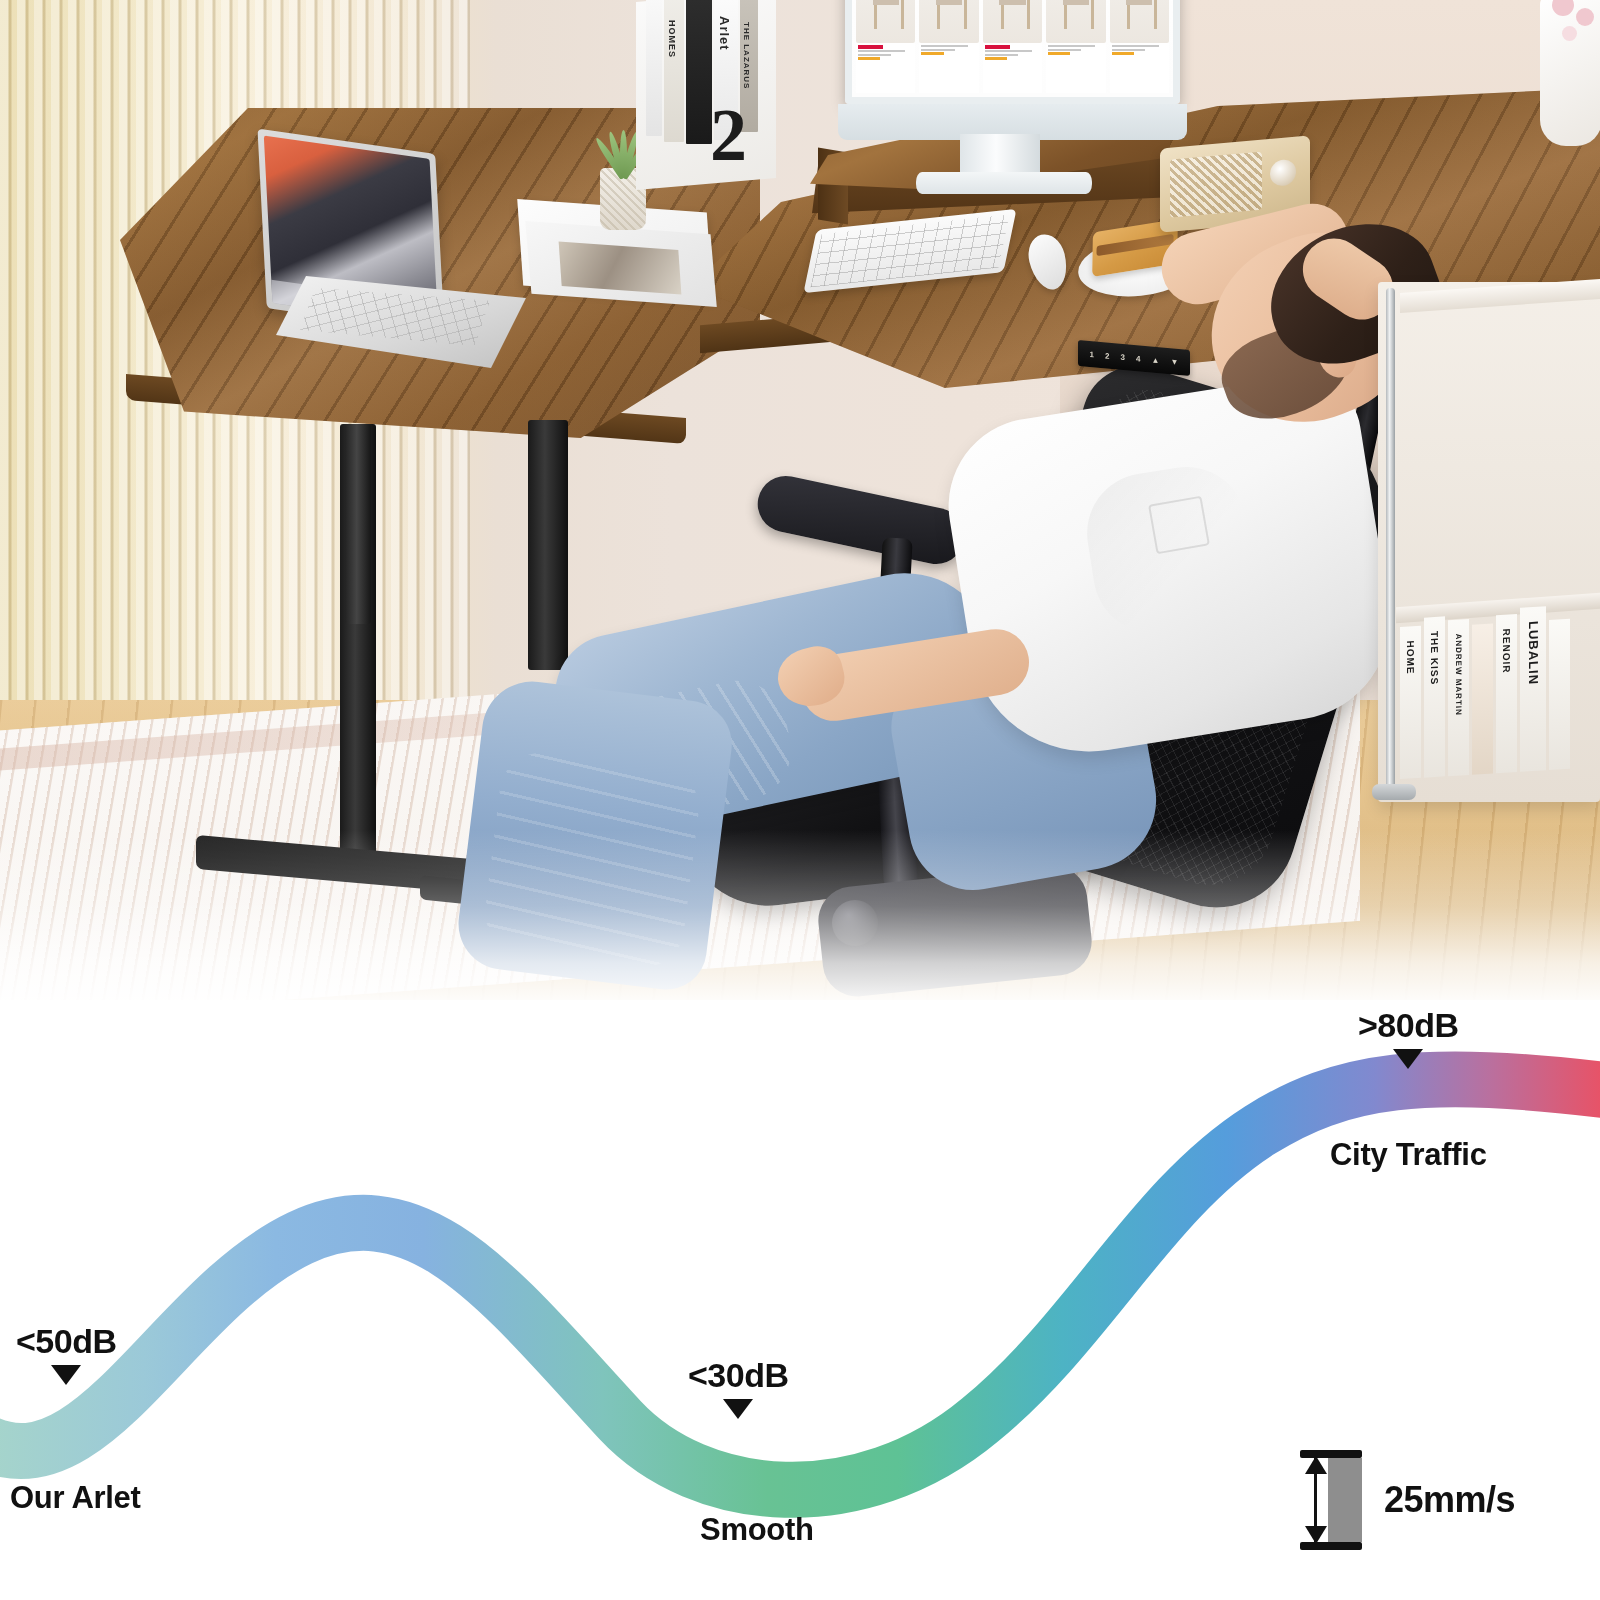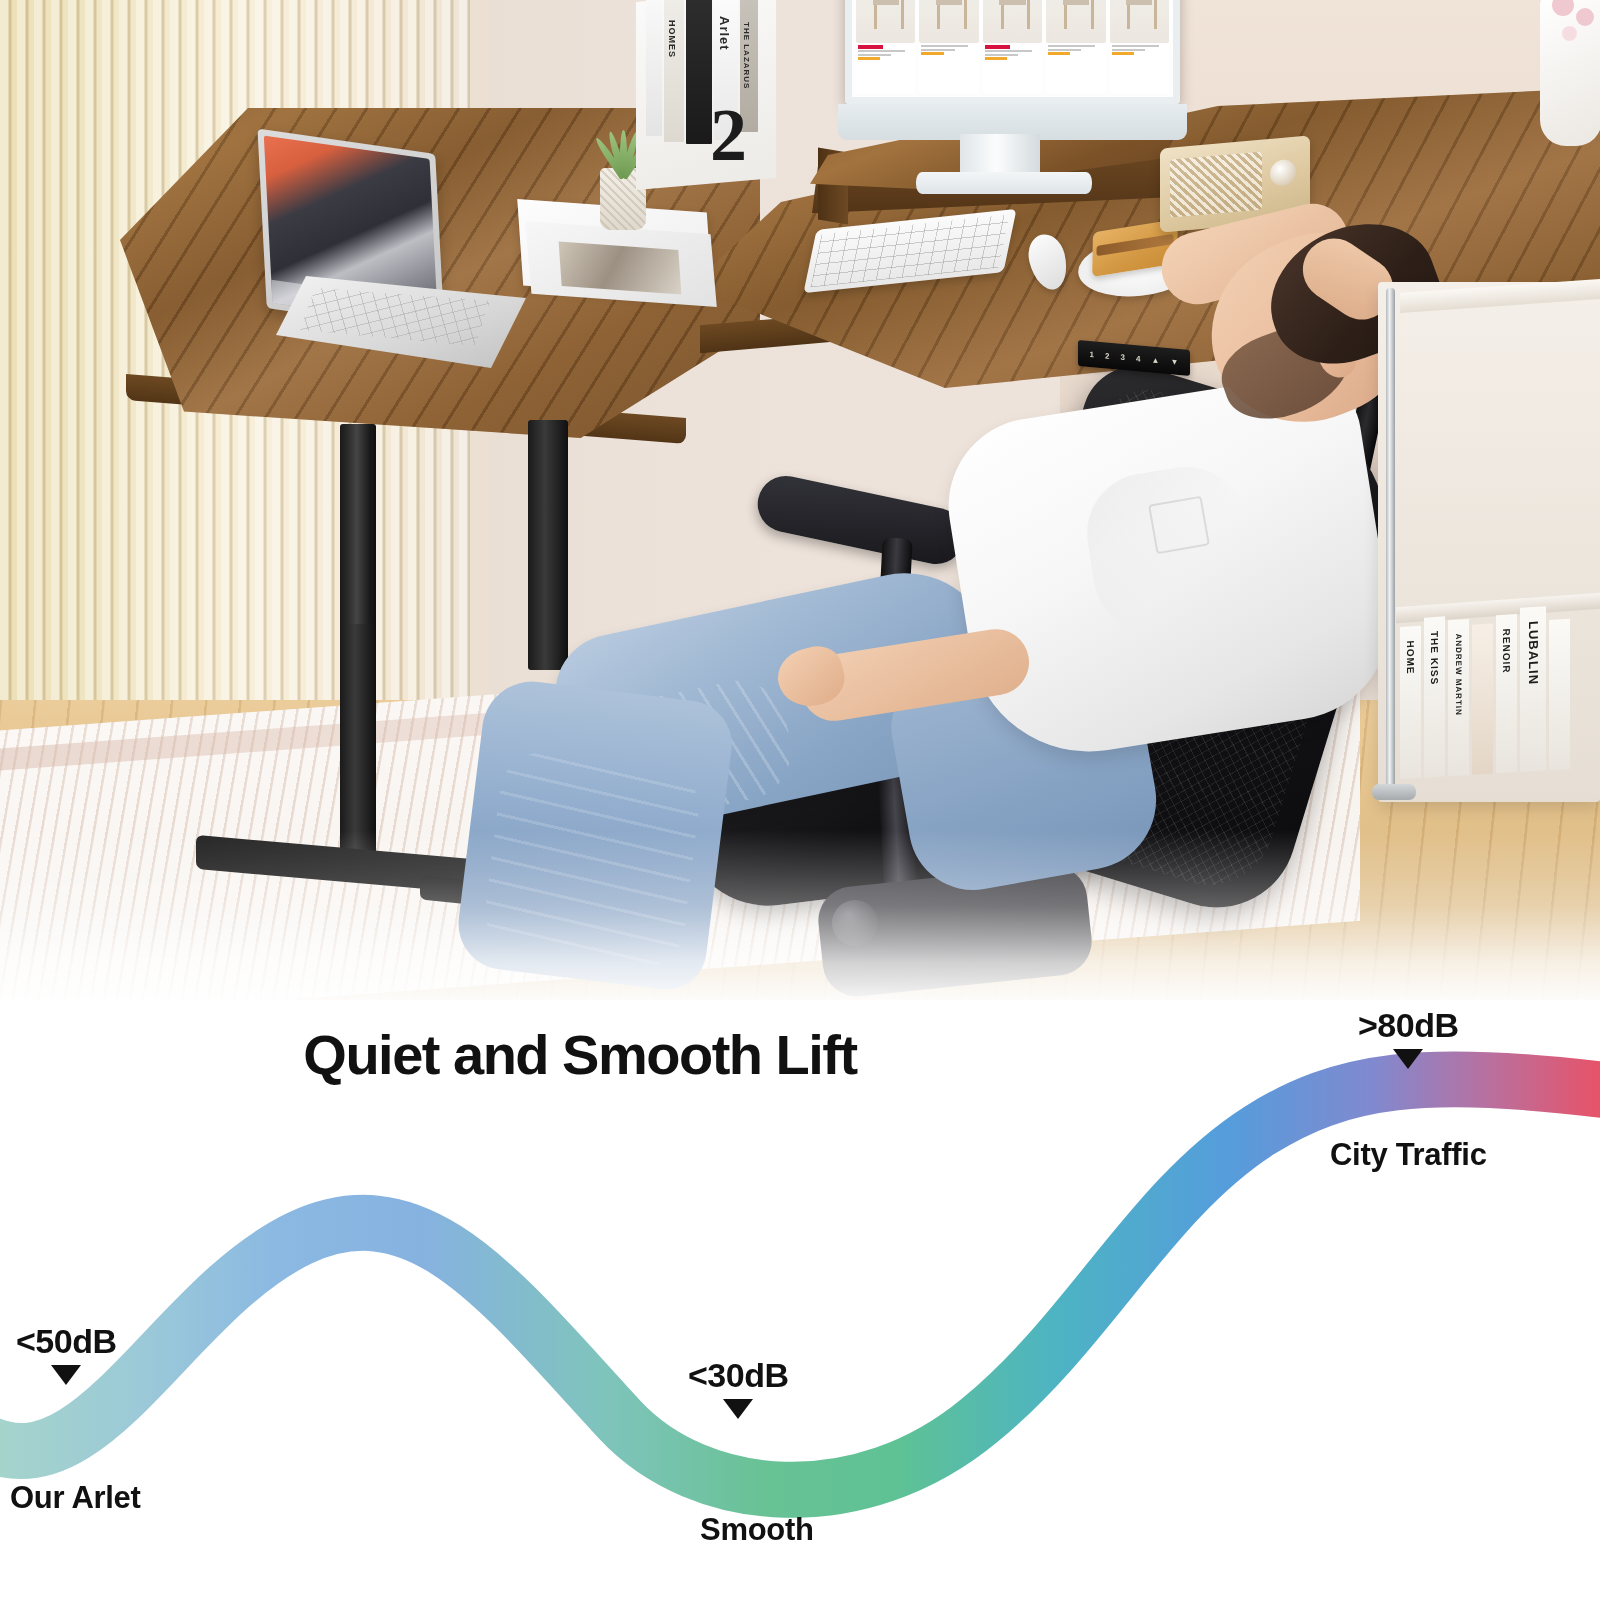--- a/index.html
+++ b/index.html
@@ -517,21 +517,20 @@
     <div class="vase"></div>
     <div class="blossom" style="left:1552px;top:-6px;width:22px;height:22px"></div>
     <div class="blossom" style="left:1576px;top:8px;width:18px;height:18px"></div>
     <div class="blossom" style="left:1562px;top:26px;width:15px;height:15px;background:#f6dde1"></div>
 
     <div class="photo-fade"></div>
   </div>
 
   <div class="info">
 
-    <div class="headline">Quiet and Smooth Lift</div>
 
     <svg class="wave-svg" viewBox="0 0 1600 600" preserveAspectRatio="none">
       <defs>
         <linearGradient id="wg" x1="0" y1="0" x2="1" y2="0">
           <stop offset="0%" stop-color="#a6d5ca"></stop>
           <stop offset="10%" stop-color="#9bc9d8"></stop>
           <stop offset="18%" stop-color="#8bb9e2"></stop>
           <stop offset="27%" stop-color="#86b2e0"></stop>
           <stop offset="38%" stop-color="#7fc4bc"></stop>
           <stop offset="48%" stop-color="#68c294"></stop>
@@ -565,15 +564,26 @@
     </div>
 
     <div class="mk m-city-v">
       <div class="mk-val">&gt;80dB</div>
       <div class="mk-tri"></div>
     </div>
     <div class="mk m-city-n">
       <div class="mk-name">City Traffic</div>
     </div>
 
+    <div class="speed">
+      <div class="speed-icon">
+        <div class="sp-cap t"></div>
+        <div class="sp-bar"></div>
+        <div class="sp-arrow"></div>
+        <div class="sp-head up"></div>
+        <div class="sp-head dn"></div>
+        <div class="sp-cap b"></div>
+      </div>
+      <div class="speed-label">25mm/s</div>
+    </div>
 
   </div>
 </div>
 
 </body></html>

